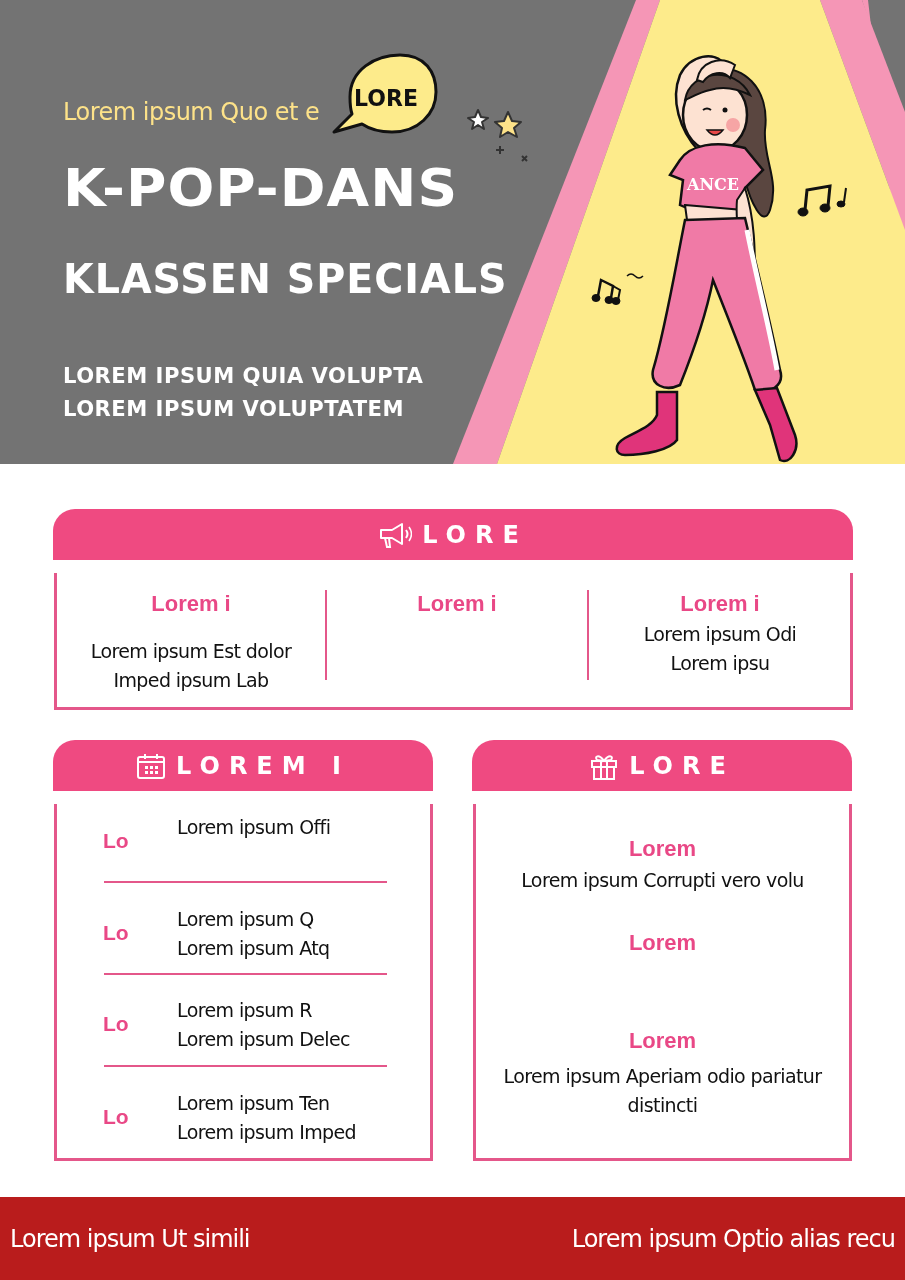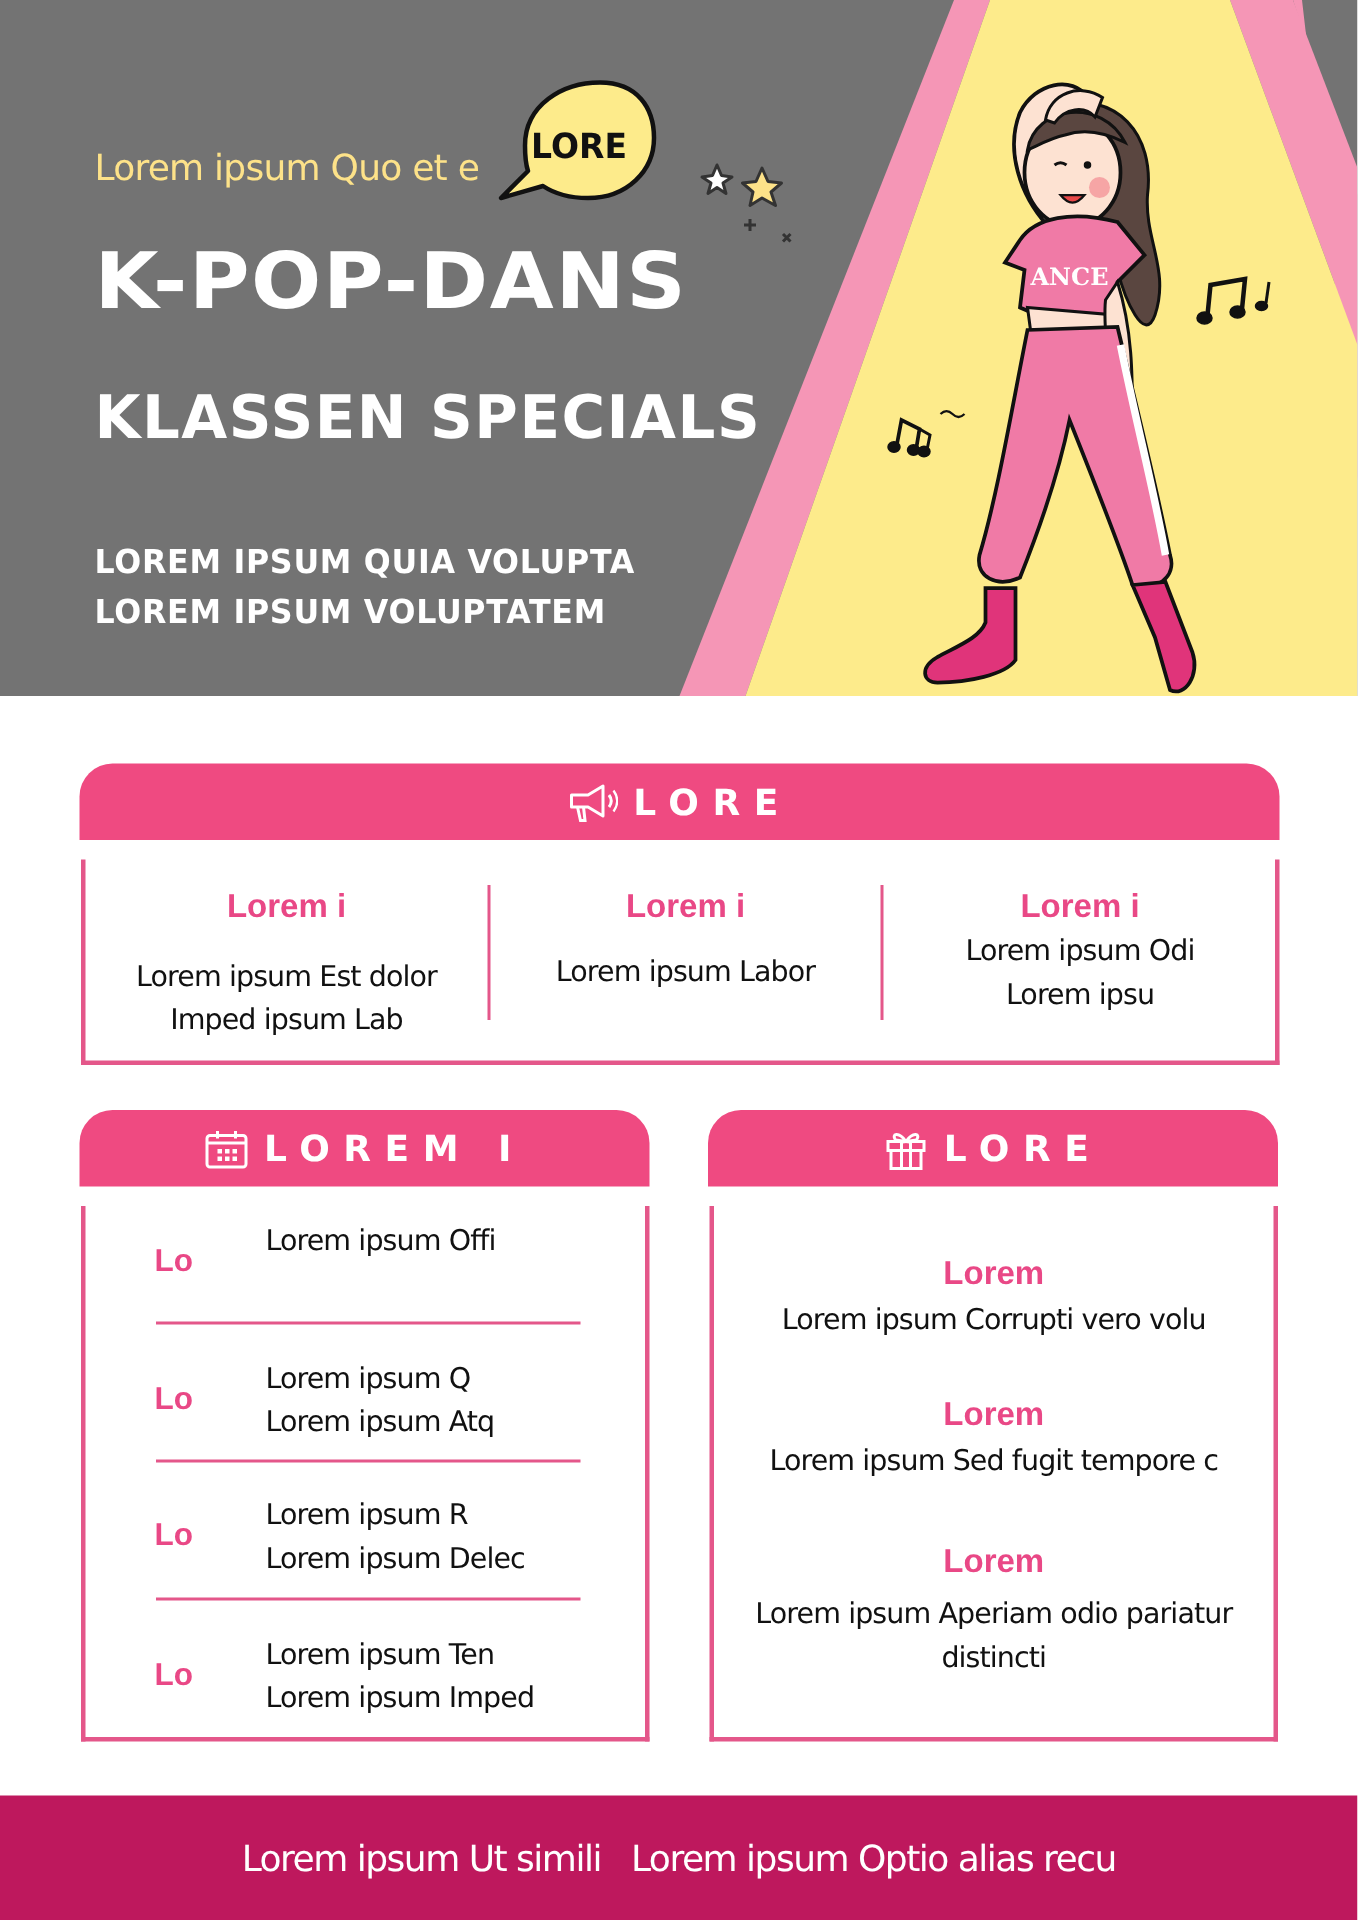--- a/index.html
+++ b/index.html
@@ -39,21 +39,21 @@
     .sched-row { position: absolute; left: 0; width: 100%; }
     .sched-lo { position: absolute; left: 46px; font-size: 21px; font-weight: bold; color: #e94886; }
     .sched-lines { position: absolute; left: 120px; font-size: 19px; color: #111; font-family: "DejaVu Sans", sans-serif; letter-spacing: -0.6px; line-height: 29px; }
     .hdiv { position: absolute; left: 47px; width: 283px; height: 2px; background: #e4578a; }
 
     
     .gift-item { position: absolute; left: 0; width: 100%; text-align: center; }
     .gift-item .gh { font-size: 22px; font-weight: bold; color: #e94886; }
     .gift-item .gl { font-size: 19px; color: #111; font-family: "DejaVu Sans", sans-serif; letter-spacing: -0.6px; line-height: 29px; padding: 0 18px; }
 
-    .footer { position: absolute; left: 0; top: 1197px; width: 905px; height: 83px; background: #be185d; display: flex; align-items: center; justify-content: center; }
+    .footer { position: absolute; left: 0; top: 1197px; width: 905px; height: 83px; background: #b91c1c; display: flex; align-items: center; justify-content: space-between; }
     .footer span { color: #fff; font-size: 24px; font-family: "DejaVu Sans", sans-serif; letter-spacing: -1px; margin: 0 10px; }
   </style>
 </head>
 <body>
 
 <div class="hero">
   <svg class="beam" width="905" height="464" viewBox="0 0 905 464">
     <polygon points="635,0 905,0 905,320 868,0 862,0 905,130 905,0" fill="#f596b6"></polygon>
     <polygon points="636,0 660,0 497,464 453,464" fill="#f596b6"></polygon>
     <polygon points="820,0 862,0 905,112 905,230" fill="#f596b6"></polygon>
@@ -140,21 +140,20 @@
   </div>
   <div class="card-body" style="top:64px; width:799px; height:137px;">
     <div class="promo-col" style="left:0; width:268px; top:18px;">
       <div class="ph">Lorem i</div>
       <div class="pl" style="margin-top:20px;">Lorem ipsum Est dolor</div>
       <div class="pl">Imped ipsum Lab</div>
     </div>
     <div class="vdiv" style="left:268px; top:17px; height:90px;"></div>
     <div class="promo-col" style="left:270px; width:260px; top:18px;">
       <div class="ph">Lorem i</div>
-      <div class="pl" style="margin-top:17px;">Lorem ipsum Labor</div>
     </div>
     <div class="vdiv" style="left:530px; top:17px; height:90px;"></div>
     <div class="promo-col" style="left:532px; width:262px; top:18px;">
       <div class="ph">Lorem i</div>
       <div class="pl" style="margin-top:3px;">Lorem ipsum Odi</div>
       <div class="pl">Lorem ipsu</div>
     </div>
   </div>
 </div>
 
@@ -224,21 +223,20 @@
     </span>
     <span class="htitle">LORE</span>
   </div>
   <div class="card-body" style="top:64px; width:379px; height:357px;">
     <div class="gift-item" style="top:32px;">
       <div class="gh">Lorem</div>
       <div class="gl" style="margin-top:4px;">Lorem ipsum Corrupti vero volu</div>
     </div>
     <div class="gift-item" style="top:126px;">
       <div class="gh">Lorem</div>
-      <div class="gl" style="margin-top:4px;">Lorem ipsum Sed fugit tempore c</div>
     </div>
     <div class="gift-item" style="top:224px;">
       <div class="gh">Lorem</div>
       <div class="gl" style="margin-top:8px;">Lorem ipsum Aperiam odio pariatur distincti</div>
     </div>
   </div>
 </div>
 
 <div class="footer">
   <span>Lorem ipsum Ut simili</span>

